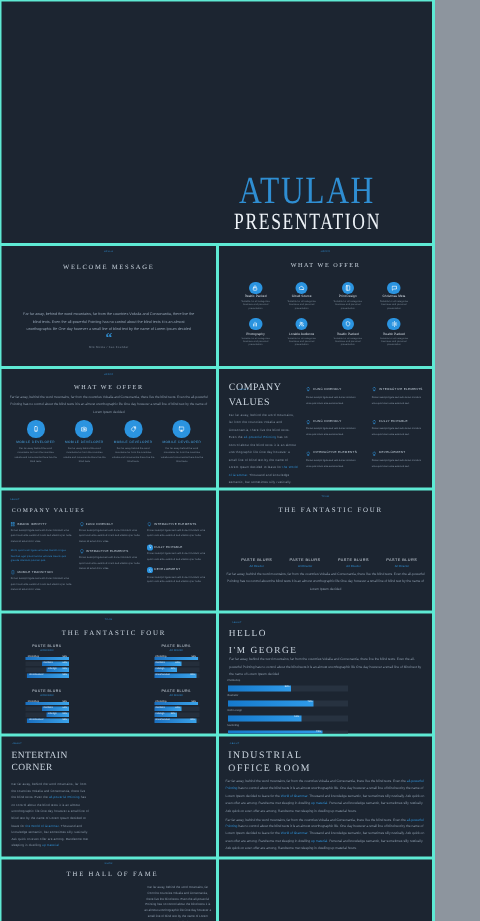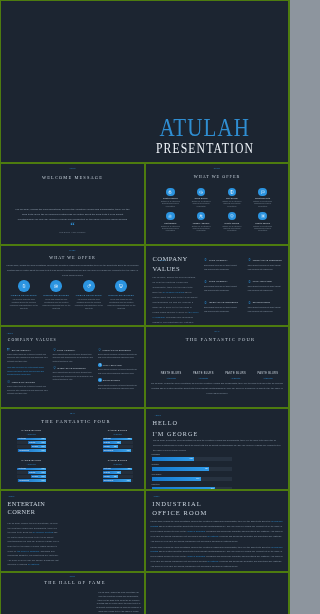--- a/index.html
+++ b/index.html
@@ -1,18 +1,18 @@
 <!DOCTYPE html>
 <html><head>
 <meta charset="utf-8">
 <style>
   html,body{margin:0;padding:0;background:#8d959e;}
   body{width:290px;height:614px;overflow:hidden;
        font-family:"Liberation Sans",sans-serif;}
-  .sheet{width:290px;height:614px;position:relative;background:#4d7c0f;}
+  .sheet{width:290px;height:614px;position:relative;background:#5eead4;}
   .slide{position:absolute;background:#1c2531;overflow:hidden;box-sizing:border-box;}
 
   .ctr{text-align:center;}
   .kicker{color:#2f8ed2;font-size:1.5px;letter-spacing:.25px;
           text-transform:uppercase;line-height:1;}
   .stitle{color:#ccd6e0;font-family:"Liberation Serif",serif;
           text-transform:uppercase;line-height:1.1;}
   .body{color:#8a99a9;line-height:1.55;}
   .accent{color:#2f8ed2;}
 

